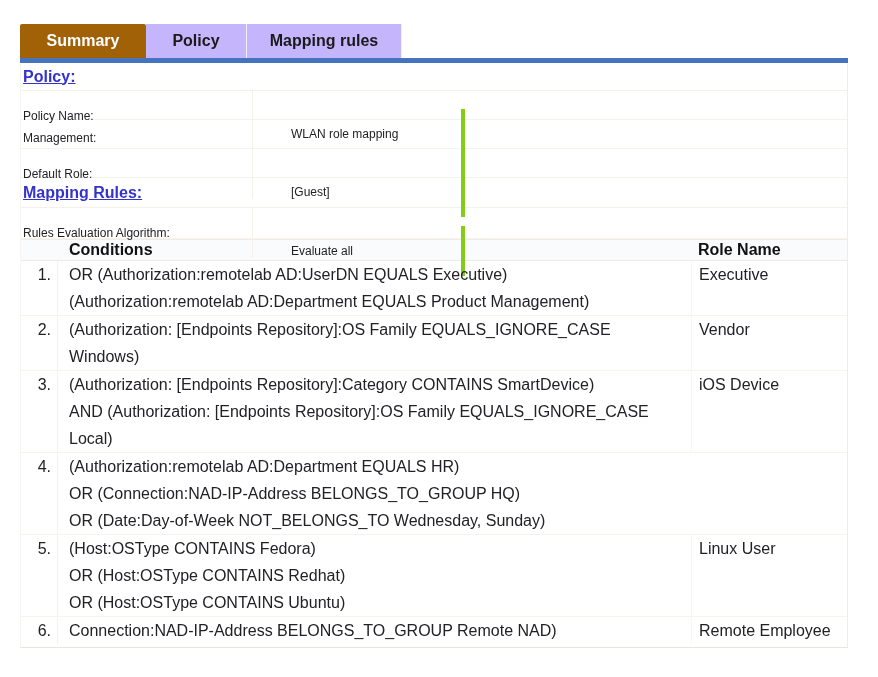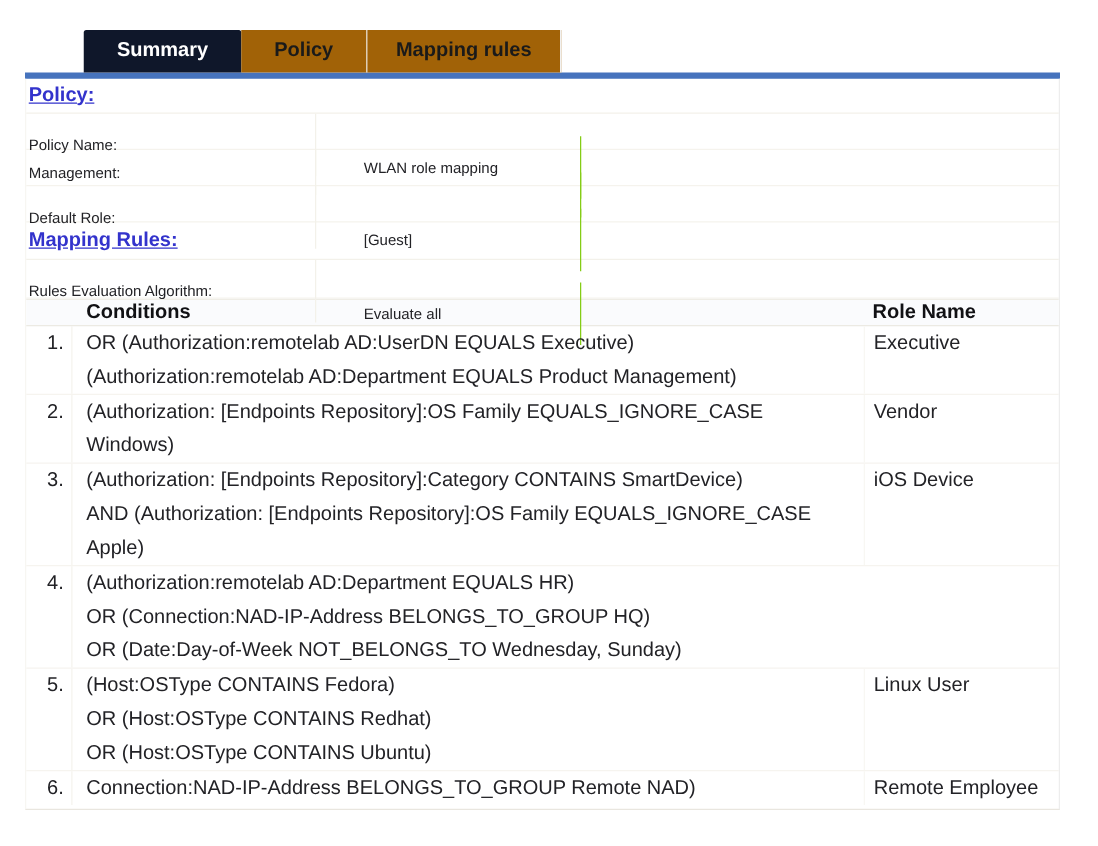--- a/index.html
+++ b/index.html
@@ -11,26 +11,26 @@
     overflow: hidden;
   }
   .page { padding: 24px 0 0 20px; }
   .frame { width: 828px; }
 
   
   .tabbar { display: flex; height: 34px; align-items: stretch; }
   .tab {
     display: flex; align-items: center; justify-content: center;
     font-size: 16px; font-weight: bold; color: #1a1a1a;
-    background: #a16207; border-right: 1px solid #f1f1f1;
+    background: #c4b5fd; border-right: 1px solid #f1f1f1;
     cursor: default; white-space: nowrap;
   }
   .tab.active {
-    background: #0f172a; color: #ffffff;
-    border-right: none; border-radius: 2px 2px 0 0; margin-left: 47px;
+    background: #a16207; color: #ffffff;
+    border-right: none; border-radius: 2px 2px 0 0;
   }
   .tab-summary { width: 126px; }
   .tab-policy { width: 101px; }
   .tab-mapping { width: 155px; }
   .bluerule { height: 5px; background: #4673bd; width: 828px; }
 
   
   .content {
     width: 828px;
     border-right: 1px solid #ededed;
@@ -47,21 +47,21 @@
 
   .kv-row {
     display: grid; grid-template-columns: 232px 182px 1fr;
     height: 29px; align-items: center;
     border-bottom: 1px solid #f5f3ed;
     font-size: 12px;
     gap: 30px;
   }
   .kv-row.tall { height: 31px; }
   .kv-label { padding-left: 2px; border-right: 1px solid #f3f1ea; height: 100%; display: flex; align-items: center; white-space: nowrap; }
-  .kv-value { padding-left: 8px; border-right: 1px solid #84cc16; height: 100%; display: flex; align-items: center; white-space: nowrap; margin-top: 36px; }
+  .kv-value { padding-left: 8px; border-right: 4px solid #84cc16; height: 100%; display: flex; align-items: center; white-space: nowrap; margin-top: 36px; }
   .kv-rest { height: 100%; }
 
   
   .rules-header {
     display: grid; grid-template-columns: 37px 633px 1fr;
     height: 22px; align-items: center;
     background: #fafbfd;
     border-top: 1px solid #efede6; border-bottom: 1px solid #eceae3;
     font-size: 16px; font-weight: bold; color: #111114;
   }
@@ -148,21 +148,21 @@
           <div class="cond-line">Windows)</div>
         </div>
         <div class="rule-role">Vendor</div>
       </div>
 
       <div class="rule-row">
         <div class="rule-num">3.</div>
         <div class="rule-conds">
           <div class="cond-line">(Authorization: [Endpoints Repository]:Category CONTAINS SmartDevice)</div>
           <div class="cond-line">AND (Authorization: [Endpoints Repository]:OS Family EQUALS_IGNORE_CASE</div>
-          <div class="cond-line">Apple)</div>
+          <div class="cond-line">Local)</div>
         </div>
         <div class="rule-role">iOS Device</div>
       </div>
 
       <div class="rule-row">
         <div class="rule-num">4.</div>
         <div class="rule-conds">
           <div class="cond-line">(Authorization:remotelab AD:Department EQUALS HR)</div>
           <div class="cond-line">OR (Connection:NAD-IP-Address BELONGS_TO_GROUP HQ)</div>
           <div class="cond-line">OR (Date:Day-of-Week NOT_BELONGS_TO Wednesday, Sunday)</div>

